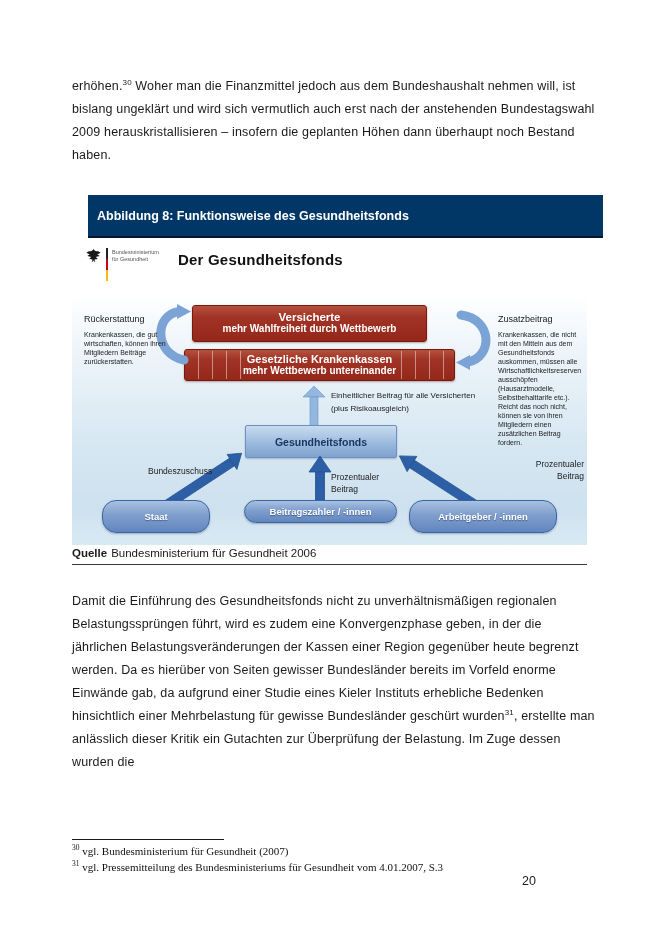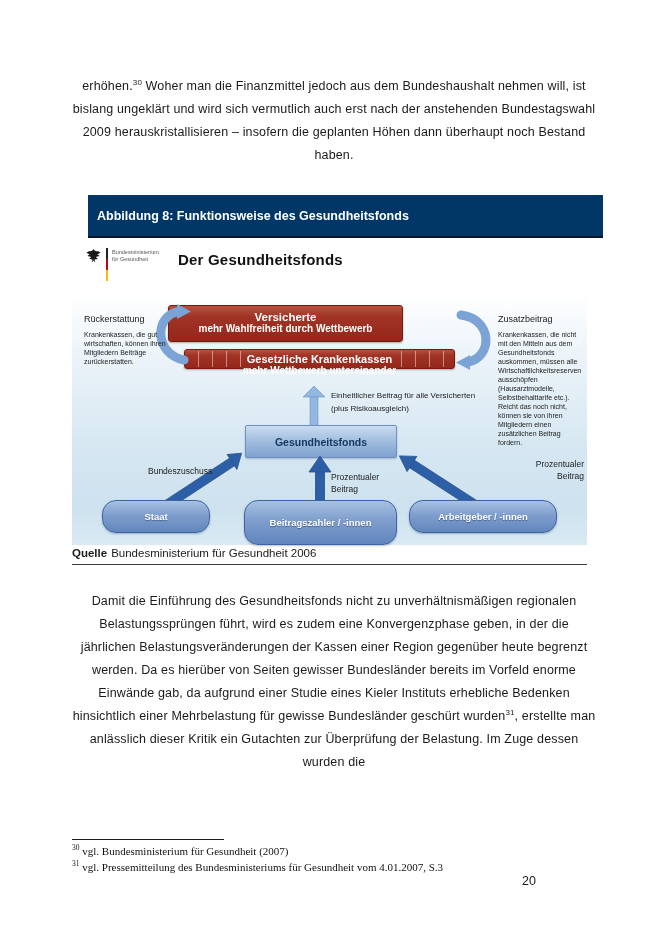--- a/index.html
+++ b/index.html
@@ -1,21 +1,21 @@
 <!DOCTYPE html>
 <html><head>
 <meta charset="utf-8">
 <style>
   html,body{margin:0;padding:0;background:#ffffff;}
   .page{
     position:relative;width:662px;height:936px;background:#ffffff;
     font-family:"Liberation Sans", sans-serif;color:#1a1a1a;overflow:hidden;
   }
   .abs{position:absolute;}
-  .body-text{font-size:12.5px;line-height:23px;letter-spacing:0.15px;text-align:center;}
+  .body-text{font-size:12.5px;line-height:23px;letter-spacing:0.15px;}
   sup.fn{font-size:8px;vertical-align:super;line-height:0;}
 
   
   .fig-caption{
     left:72px;top:195px;width:515px;height:43px;background:#003767;
     border-bottom:2px solid #02172e;display:flex;align-items:center;
     color:#ffffff;font-weight:bold;font-size:12.5px;padding-left:9px;box-sizing:border-box;margin-left:16px;
   }
 
   
@@ -88,26 +88,26 @@
       <div style="background:#c00318;"></div>
       <div style="background:#f5bd0a;"></div>
     </div>
     <div class="abs logo-text" style="left:40px;top:11px;">
       <div>Bundesministerium</div>
       <div>für Gesundheit</div>
     </div>
 
     <div class="abs fig-title" style="left:106px;top:13px;">Der Gesundheitsfonds</div>
 
-    <div class="abs red-box" style="left:96px;top:67px;width:235px;height:37px;">
+    <div class="abs red-box" style="left:120px;top:67px;width:235px;height:37px;">
       <div class="t">Versicherte</div>
       <div class="s">mehr Wahlfreiheit durch Wettbewerb</div>
     </div>
 
-    <div class="abs red-box" style="left:112px;top:111px;width:271px;height:20px;">
+    <div class="abs red-box" style="left:112px;top:111px;width:271px;height:32px;">
       <div class="seg" style="left:13px;"></div>
       <div class="seg" style="left:27px;"></div>
       <div class="seg" style="left:41px;"></div>
       <div class="seg" style="left:55px;"></div>
       <div class="seg" style="left:216px;"></div>
       <div class="seg" style="left:230px;"></div>
       <div class="seg" style="left:244px;"></div>
       <div class="seg" style="left:258px;"></div>
       <div class="t" style="font-size:11px;padding-top:2px;line-height:14px;">Gesetzliche Krankenkassen</div>
       <div class="s">mehr Wettbewerb untereinander</div>
@@ -163,21 +163,21 @@
       <div>Beitrag</div>
     </div>
     <div class="abs small-label" style="left:448px;top:220px;width:64px;text-align:right;">
       <div>Prozentualer</div>
       <div>Beitrag</div>
     </div>
 
     <div class="abs blue-box" style="left:30px;top:262px;width:108px;height:33px;">
       <span>Staat</span>
     </div>
-    <div class="abs blue-box" style="left:172px;top:262px;width:153px;height:45px;justify-content:center;">
+    <div class="abs blue-box" style="left:172px;top:262px;width:153px;height:23px;justify-content:center;">
       <span>Beitragszahler / -innen</span>
     </div>
     <div class="abs blue-box" style="left:337px;top:262px;width:148px;height:33px;">
       <span>Arbeitgeber / -innen</span>
     </div>
   </div>
 
   <div class="abs quelle">
     <span class="lbl">Quelle</span><span class="txt">Bundesministerium für Gesundheit 2006</span>
   </div>

